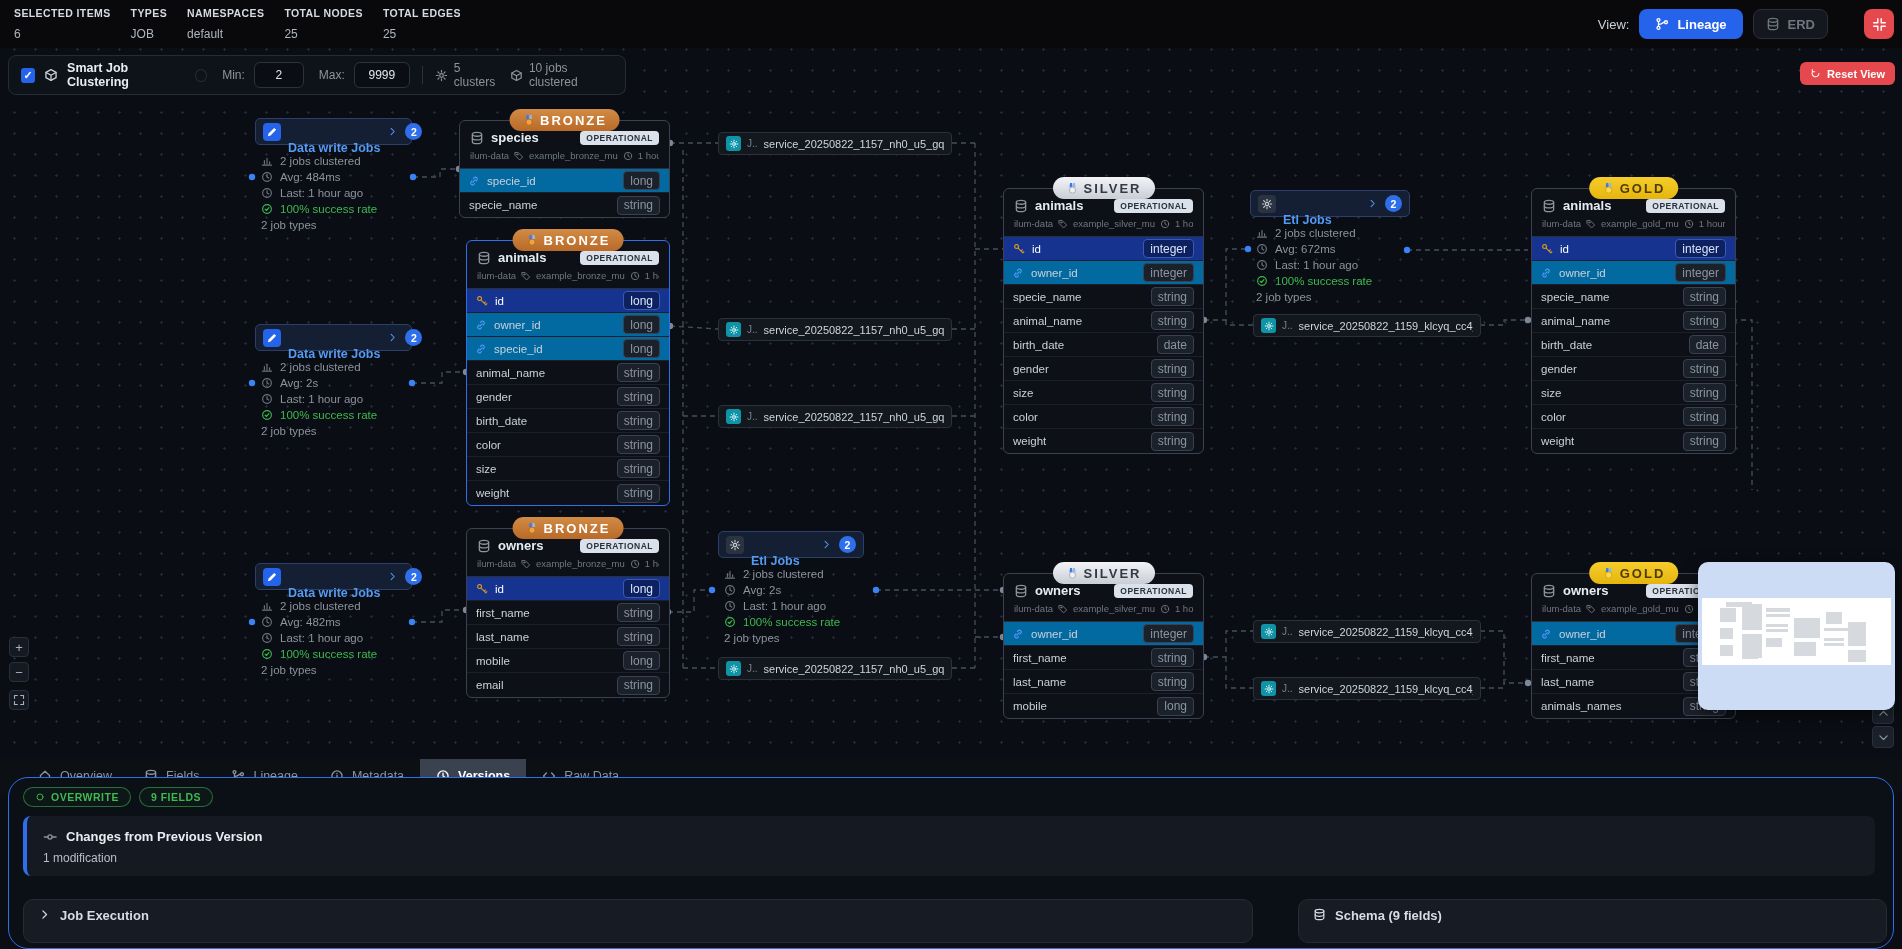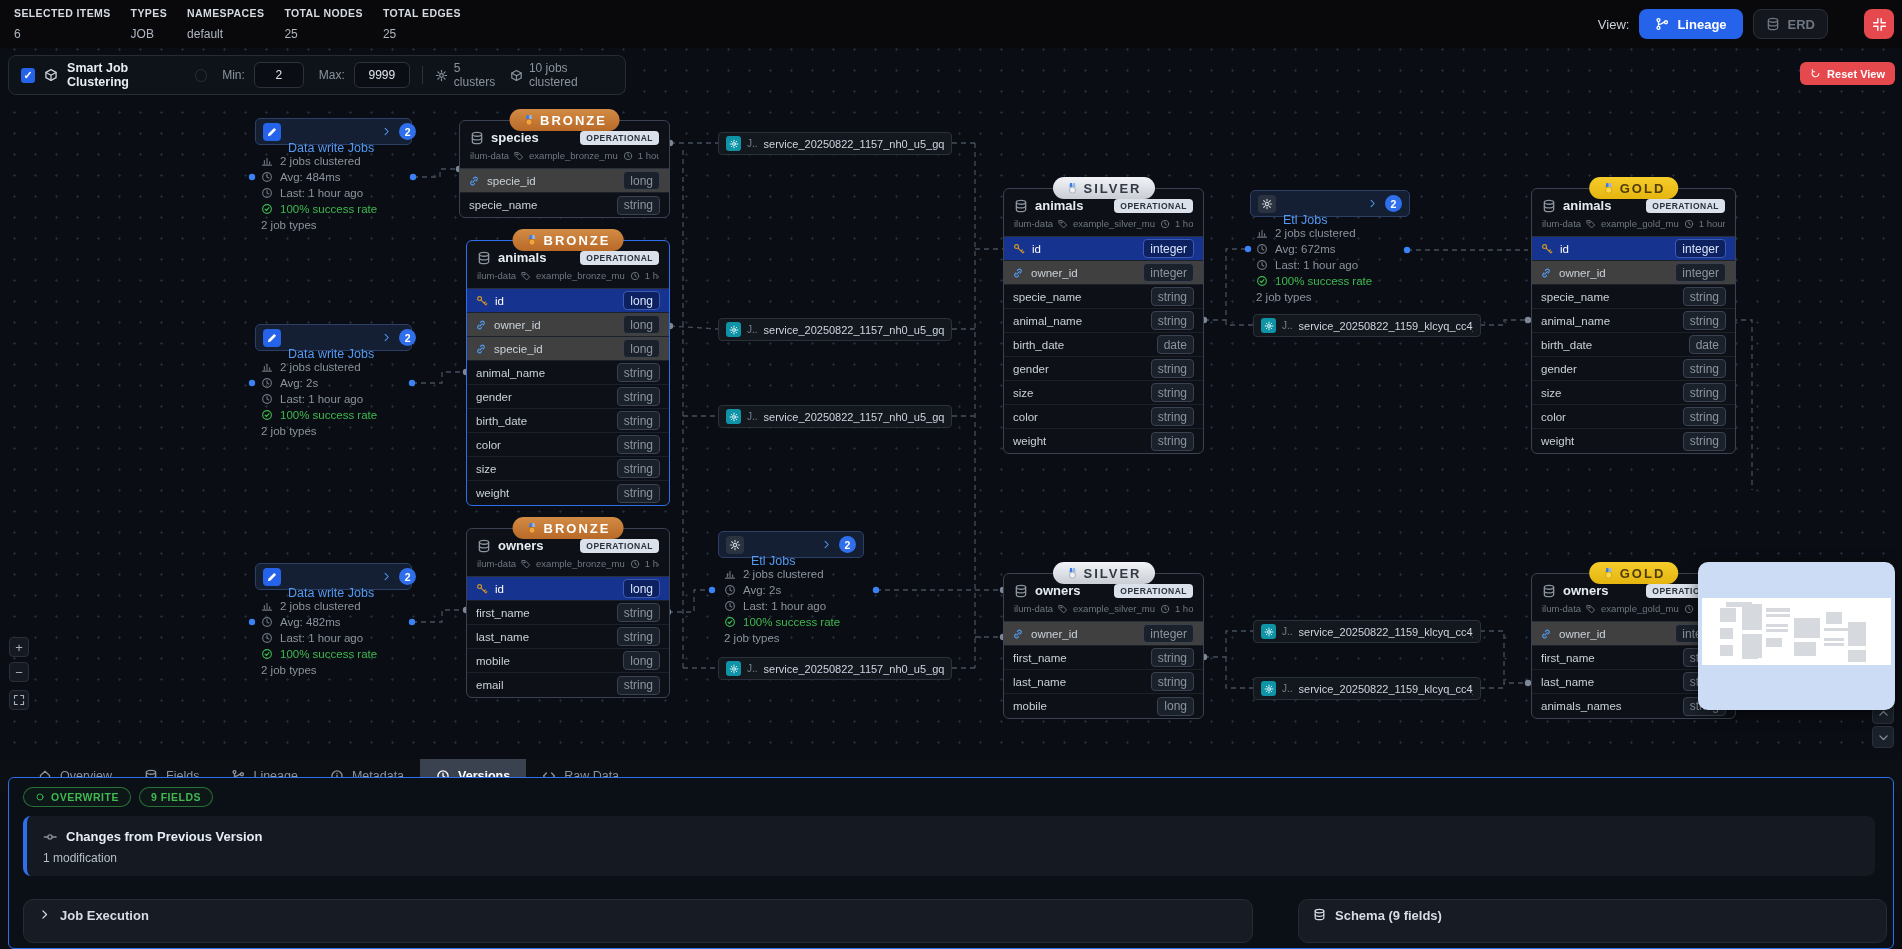--- a/index.html
+++ b/index.html
@@ -35,21 +35,21 @@
   .mm-input.max { width:56px; }
   .tb-div { width:1px; height:18px; background:#2c323d; margin:0 3px; }
   .tb-sum { display:flex; align-items:center; gap:6px; font-size:12px; color:#8b949e; }
   .reset-btn { position:absolute; top:62px; right:7px; height:23px; background:#e5484d; border:none; border-radius:6px; color:#fff; font-size:11px; font-weight:bold; display:flex; align-items:center; gap:6px; padding:0 10px; z-index:6; cursor:pointer; }
 
   
   .cluster-head { position:absolute; height:27px; background:#151f33; border:1px solid #2c3f66; border-radius:5px; display:flex; align-items:center; gap:7px; padding:0 7px; z-index:2; cursor:pointer; }
   .cl-ic { width:18px; height:18px; border-radius:4px; display:flex; align-items:center; justify-content:center; flex:none; }
   .cl-ic.write { background:#2563eb; color:#fff; }
   .cl-ic.etl { background:#2c3340; color:#c9d1d9; }
-  .cl-title { font-size:12.5px; font-weight:normal; color:#539bf5; white-space:nowrap; flex:1;margin-top:32px; }
+  .cl-title { font-size:12.5px; font-weight:bold; color:#539bf5; white-space:nowrap; flex:1;margin-top:32px; }
   .cl-chev { color:#539bf5; display:flex; }
   .cl-badge { min-width:17px; height:17px; border-radius:9px; background:#2f6feb; color:#fff; font-size:10.5px; font-weight:bold; display:flex; align-items:center; justify-content:center; padding:0 4px; }
   .cluster-info { position:absolute; z-index:2; font-size:11.5px; color:#8b949e; }
   .ci-line { display:flex; align-items:center; gap:7px; height:16px; white-space:nowrap; }
   .ci-line.success { color:#3fb950; }
   .ci-line .ic { color:#6e7681; }
   .ci-line.success .ic { color:#3fb950; }
 
   
   .tbl { position:absolute; background:#0d1117; border:1px solid #3a4150; border-radius:6px; z-index:2; cursor:pointer; }
@@ -60,21 +60,21 @@
   .tier.gold   { background:linear-gradient(#f6cd2b,#e5b50f); color:#4d3c05; }
   .tbl-head { padding:9px 10px 7px; }
   .th-row1 { display:flex; align-items:center; gap:7px; }
   .th-name { font-size:13px; font-weight:bold; color:#e6edf3; }
   .th-status { margin-left:auto; background:#dbe1ea; color:#2a313c; font-size:8.5px; font-weight:bold; letter-spacing:.5px; border-radius:4px; padding:2px 6px; }
   .th-meta { display:flex; align-items:center; gap:5px; margin-top:5px; font-size:9.5px; color:#6e7681; white-space:nowrap; overflow:hidden; }
   .tbl-rows { border-top:1px solid #2a303a; }
   .frow { height:24px; display:flex; align-items:center; gap:7px; padding:0 9px; border-bottom:1px solid #1b212b; font-size:11.5px; color:#c9d1d9; cursor:pointer; }
   .frow:last-child { border-bottom:none; }
   .frow.hl { background:#16338f; color:#fff; }
-  .frow.soft { background:#404040;padding-left:8px; }
+  .frow.soft { background:#0369a1;padding-left:8px; }
   .ftype { margin-left:auto; font-size:12px; color:#8b949e; background:#1b212b; border:1px solid #3a4150; border-radius:4px; padding:1.5px 6px; }
   .frow.hl .ftype { background:#0d2160; border-color:#3b5bb0; color:#d8e2f8; }
   .ic.key { color:#d29922; }
   .ic.link { color:#539bf5; }
   .ic.db { color:#8b949e; }
 
   
   .job { position:absolute; height:23px; background:#13171e; border:1px solid #2b313c; border-radius:4px; display:flex; align-items:center; gap:6px; padding:0 7px; z-index:2; overflow:hidden; cursor:pointer; }
   .job-ic { width:15px; height:15px; border-radius:3px; background:#0f93a6; color:#e6fbff; display:flex; align-items:center; justify-content:center; flex:none; }
   .job-prefix { font-size:10px; color:#768390; flex:none; }
@@ -84,21 +84,21 @@
   .minimap { position:absolute; left:1698px; top:562px; width:197px; height:148px; background:#ccdcf5; border-radius:10px; z-index:4; box-shadow:0 4px 16px rgba(0,0,0,.5); cursor:pointer; }
   .mm-view { position:absolute; left:4px; top:36px; width:189px; height:67px; background:#ffffff; }
   .mm-block { position:absolute; background:#d6dade; }
   .zc { position:absolute; width:20px; height:20px; background:#151a22; border:1px solid #2a303b; border-radius:4px; color:#aab2bf; display:flex; align-items:center; justify-content:center; font-size:13px; z-index:3; cursor:pointer; }
   .scrollbtn { position:absolute; width:22px; height:22px; background:#1a212b; border:1px solid #2a303b; border-radius:4px; color:#8b949e; display:flex; align-items:center; justify-content:center; z-index:3; cursor:pointer; }
 
   
   .tabbar { position:absolute; left:0; top:759px; width:1902px; height:34px; background:#0c0f14; display:flex; align-items:stretch; padding-left:22px; z-index:5; }
   .tab { display:flex; align-items:center; gap:8px; padding:0 16px; font-size:12.5px; color:#8b949e; cursor:pointer; }
   .tab.active { background:#3a4250; color:#fff; font-weight:bold; }
-  .panel { position:absolute; left:8px; top:777px; width:1886px; height:172px; background:#0b0f16; border:1.5px solid #2f6feb; border-radius:6px; padding:9px 0 0 14px; z-index:5; overflow:hidden; }
+  .panel { position:absolute; left:8px; top:777px; width:1886px; height:172px; background:#0b0f16; border:1.5px solid #2f6feb; border-radius:20px; padding:9px 0 0 14px; z-index:5; overflow:hidden; }
   .pills { display:flex; gap:8px; }
   .pill { height:20px; display:flex; align-items:center; gap:6px; padding:0 11px; border-radius:10px; border:1px solid rgba(63,185,80,.55); color:#3fb950; font-size:10.5px; font-weight:bold; letter-spacing:.5px; background:rgba(46,160,67,.06); }
   .card { margin-top:9px; width:1852px; background:#151a22; border-left:4px solid #2f6feb; border-radius:8px; padding:13px 16px 11px; }
   .card-title { display:flex; align-items:center; gap:9px; font-size:13px; font-weight:bold; color:#e6edf3; }
   .card-sub { margin-top:7px; font-size:12px; color:#b6bfc9; }
   .card-pillrow { margin-top:11px; display:flex; align-items:center; gap:15px; }
   .lc-pill { height:20px; display:flex; align-items:center; gap:6px; padding:0 11px; border-radius:10px; border:1px solid rgba(83,155,245,.55); color:#539bf5; font-size:10.5px; font-weight:bold; letter-spacing:.5px; background:rgba(47,111,235,.08); }
   .card-detail { font-size:12px; color:#c9d1d9; }
   .sections { margin-top:23px; display:flex; gap:45px; width:1864px; }
   .section-card { height:44px; background:#171b23; border:1px solid #262c36; border-radius:10px; display:flex; align-items:flex-start; gap:9px; padding:8px 14px 0; font-size:13px; font-weight:bold; color:#d7dde5; cursor:pointer; }

